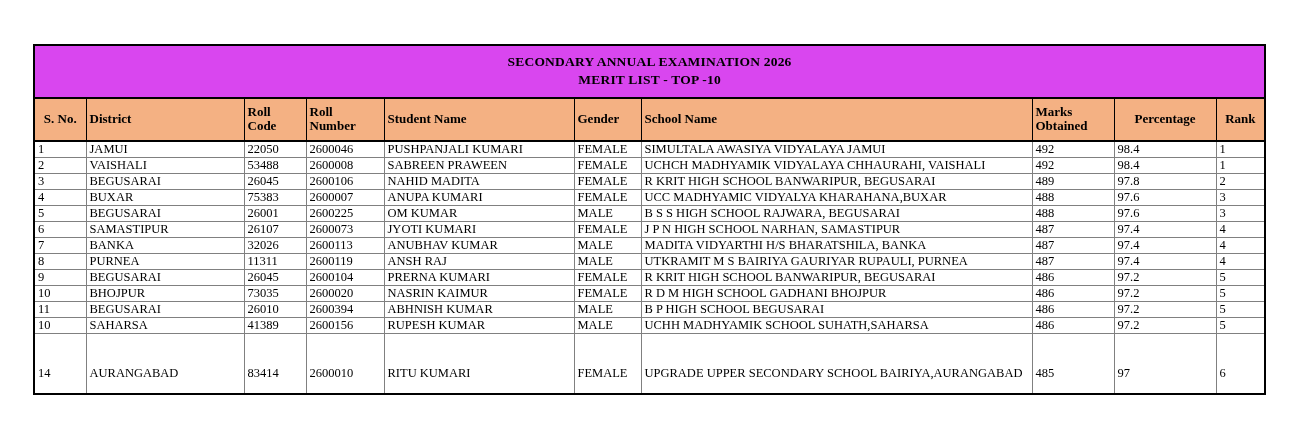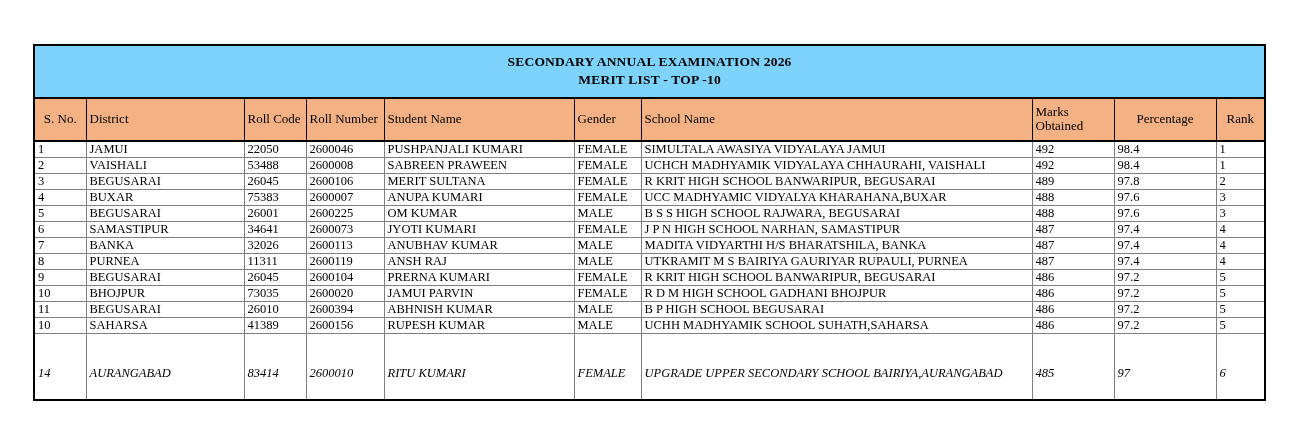--- a/index.html
+++ b/index.html
@@ -41,36 +41,36 @@
     overflow: hidden;
     color: #000000;
     font-weight: normal;
     text-align: left;
   }
   
   table.merit {
     border: 2px solid #000000;
   }
   tr.title-row td {
-    background: #7dd3fc;
+    background: #d946ef;
     border: 2px solid #000000;
     text-align: center;
     font-weight: bold;
     font-size: 13.5px;
     line-height: 1.35;
     padding: 7px 4px 8px 4px;
     letter-spacing: 0.2px;
   }
   tr.title-row td .line2 {
     display: block;
     font-family: Liberation Serif, serif;
   }
   tr.head-row th {
     background: #f4b183;
-    font-weight: normal;
+    font-weight: bold;
     font-size: 13px;
     line-height: 1.08;
     white-space: normal;
     vertical-align: middle;
     border: 1px solid #000000;
     border-top: 2px solid #000000;
     border-bottom: 2px solid #000000;
     padding: 3px 3px 4px 3px;
     height: 34px;
   }
@@ -78,22 +78,21 @@
   tr.data-row td {
     height: 15px;
     padding-top: 0;
     padding-bottom: 0;
   }
   td.c { text-align: center; }
   td.l { text-align: left; }
   tr.tall-row td {
     height: 46px;
     vertical-align: bottom;
-    padding-bottom: 19px;
-    font-style: italic;
+    padding-bottom: 13px;
   }
   
   col.c-sno    { width: 52px; }
   col.c-dist   { width: 158px; }
   col.c-rcode  { width: 62px; }
   col.c-rnum   { width: 78px; }
   col.c-sname  { width: 190px; }
   col.c-gen    { width: 67px; }
   col.c-school { width: 391px; }
   col.c-marks  { width: 82px; }
@@ -161,21 +160,21 @@
             <td class="l">UCHCH MADHYAMIK VIDYALAYA CHHAURAHI, VAISHALI</td>
             <td class="c">492</td>
             <td class="c">98.4</td>
             <td class="c">1</td>
           </tr>
           <tr class="data-row">
             <td class="c">3</td>
             <td class="l">BEGUSARAI</td>
             <td class="c">26045</td>
             <td class="c">2600106</td>
-            <td class="l">MERIT SULTANA</td>
+            <td class="l">NAHID MADITA</td>
             <td class="l">FEMALE</td>
             <td class="l">R KRIT HIGH SCHOOL BANWARIPUR, BEGUSARAI</td>
             <td class="c">489</td>
             <td class="c">97.8</td>
             <td class="c">2</td>
           </tr>
           <tr class="data-row">
             <td class="c">4</td>
             <td class="l">BUXAR</td>
             <td class="c">75383</td>
@@ -195,21 +194,21 @@
             <td class="l">OM KUMAR</td>
             <td class="l">MALE</td>
             <td class="l">B S S HIGH SCHOOL RAJWARA, BEGUSARAI</td>
             <td class="c">488</td>
             <td class="c">97.6</td>
             <td class="c">3</td>
           </tr>
           <tr class="data-row">
             <td class="c">6</td>
             <td class="l">SAMASTIPUR</td>
-            <td class="c">34641</td>
+            <td class="c">26107</td>
             <td class="c">2600073</td>
             <td class="l">JYOTI KUMARI</td>
             <td class="l">FEMALE</td>
             <td class="l">J P N HIGH SCHOOL NARHAN, SAMASTIPUR</td>
             <td class="c">487</td>
             <td class="c">97.4</td>
             <td class="c">4</td>
           </tr>
           <tr class="data-row">
             <td class="c">7</td>
@@ -245,21 +244,21 @@
             <td class="l">R KRIT HIGH SCHOOL BANWARIPUR, BEGUSARAI</td>
             <td class="c">486</td>
             <td class="c">97.2</td>
             <td class="c">5</td>
           </tr>
           <tr class="data-row">
             <td class="c">10</td>
             <td class="l">BHOJPUR</td>
             <td class="c">73035</td>
             <td class="c">2600020</td>
-            <td class="l">JAMUI PARVIN</td>
+            <td class="l">NASRIN KAIMUR</td>
             <td class="l">FEMALE</td>
             <td class="l">R D M HIGH SCHOOL GADHANI BHOJPUR</td>
             <td class="c">486</td>
             <td class="c">97.2</td>
             <td class="c">5</td>
           </tr>
           <tr class="data-row">
             <td class="c">11</td>
             <td class="l">BEGUSARAI</td>
             <td class="c">26010</td>

